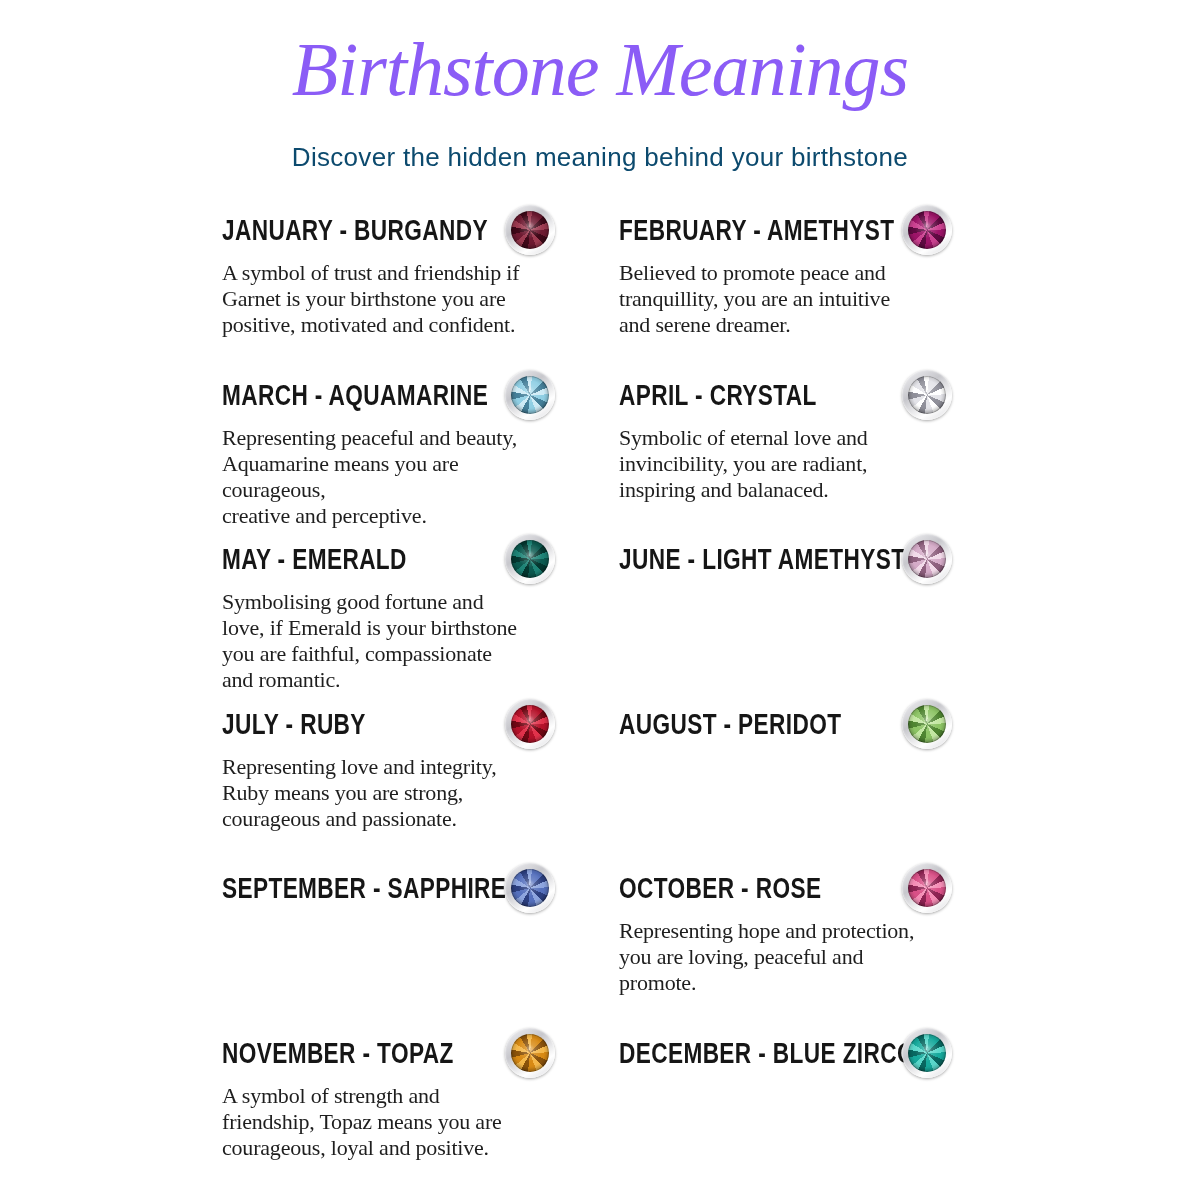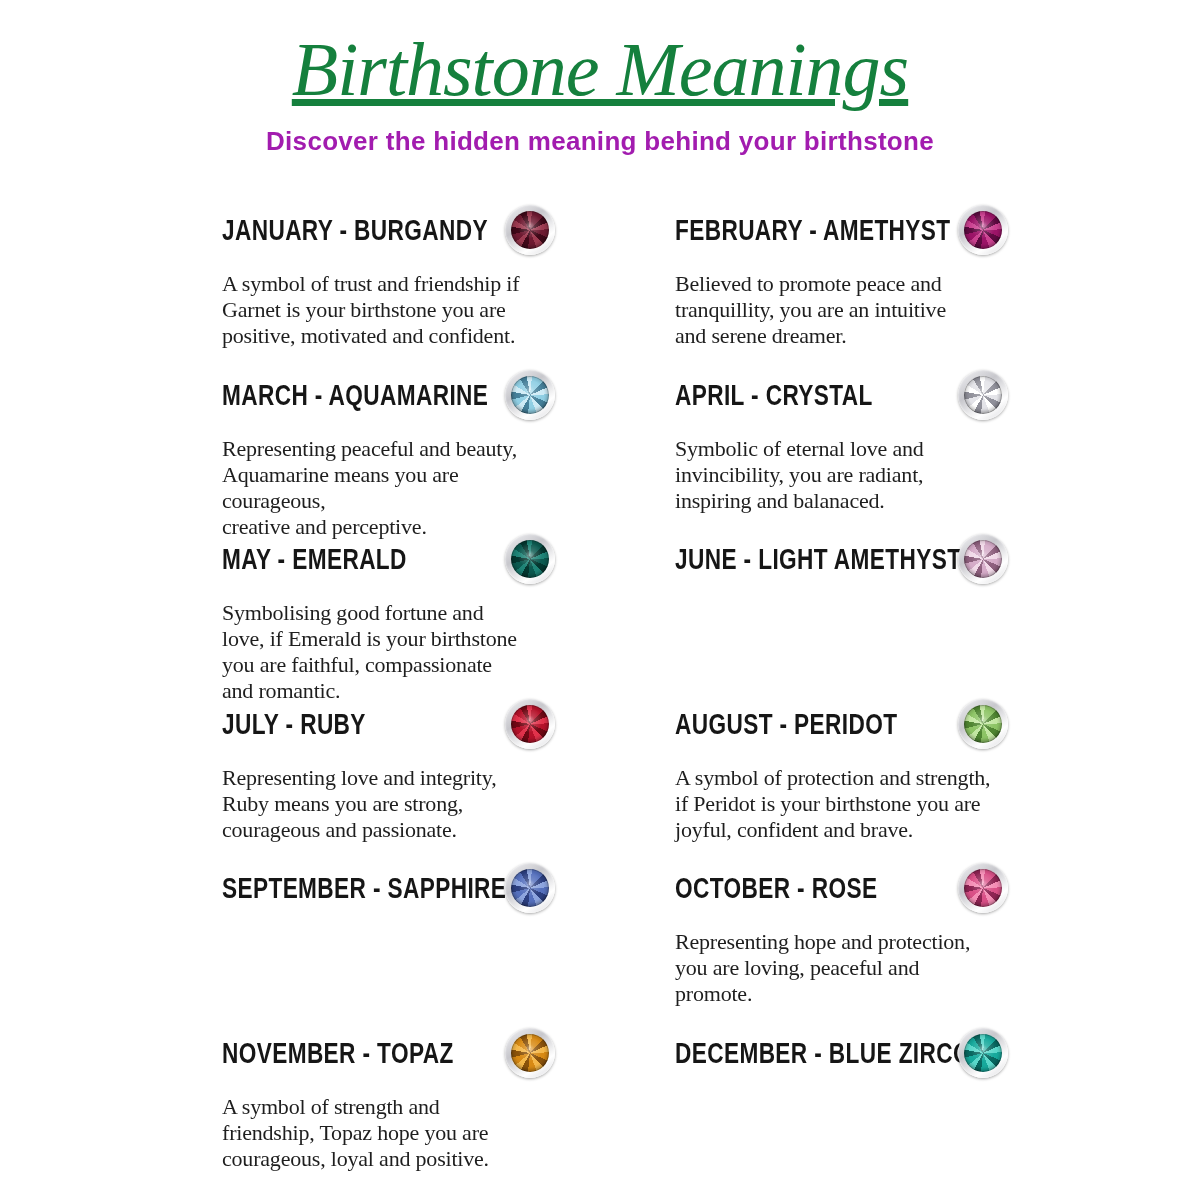--- a/index.html
+++ b/index.html
@@ -3,49 +3,49 @@
 <meta charset="utf-8">
 <style>
   html,body{margin:0;padding:0;}
   body{
     width:1200px;height:1200px;position:relative;background:#ffffff;
     font-family:"Liberation Sans",sans-serif;overflow:hidden;
   }
   .header{width:1200px;text-align:center;padding-top:30px;}
   .main-title{
     font-family:"Liberation Serif",serif;font-style:italic;font-weight:500;
-    font-size:76px;line-height:1.05;color:#15803d;margin:0;letter-spacing:-1px;text-decoration:underline;
+    font-size:76px;line-height:1.05;color:#8b5cf6;margin:0;letter-spacing:-1px;
   }
   .subtitle{
-    font-size:26px;font-weight:700;color:#a21caf;margin-top:16px;letter-spacing:.3px;
+    font-size:26px;font-weight:400;color:#0c4a6e;margin-top:32px;letter-spacing:.3px;
   }
   .grid{
     position:absolute;left:222px;top:204px;width:782px;
-    display:grid;grid-template-columns:333px 333px;column-gap:120px;
+    display:grid;grid-template-columns:333px 333px;column-gap:64px;
     grid-auto-rows:164.5px;
   }
   .cell{position:relative;}
   .cell-head{position:relative;height:52px;}
   .cell-title{
     position:absolute;left:0;top:50%;transform:translateY(-50%) scaleX(.78);
     transform-origin:0 50%;margin:0;white-space:nowrap;
     font-size:29px;font-weight:700;letter-spacing:.5px;color:#161616;
   }
   .gem{
     position:absolute;right:0;top:1px;width:50px;height:50px;border-radius:50%;
     background:linear-gradient(145deg,#f4f4f6 0%,#c7c7cc 38%,#ffffff 72%,#d6d6da 100%);
     box-shadow:0 1px 3px rgba(0,0,0,.35), inset 0 0 2px rgba(255,255,255,.9);
     display:flex;align-items:center;justify-content:center;
   }
   .stone{
     width:38px;height:38px;border-radius:50%;
     box-shadow:inset 0 0 0 1px rgba(0,0,0,.22), inset 0 -2px 4px rgba(0,0,0,.25);
   }
   .cell-desc{
-    margin:15px 0 0 0;width:345px;
+    margin:4px 0 0 0;width:345px;
     font-family:"Liberation Serif",serif;font-size:22px;line-height:26px;
     color:#1e1e1e;white-space:pre-line;letter-spacing:-0.2px;
   }
 </style>
 </head>
 <body>
 
 <div class="header">
   <h1 class="main-title">Birthstone Meanings</h1>
   <div class="subtitle">Discover the hidden meaning behind your birthstone</div>
@@ -134,23 +134,20 @@
 courageous and passionate.</p>
   </div>
 
   <div class="cell">
     <div class="cell-head">
       <h3 class="cell-title">AUGUST - PERIDOT</h3>
       <div class="gem">
         <div class="stone" style="background: radial-gradient(circle at 50% 40%, rgba(255, 255, 255, 0.55) 0%, rgba(255, 255, 255, 0.18) 16%, rgba(255, 255, 255, 0) 42%), radial-gradient(circle, rgba(0, 0, 0, 0) 52%, rgba(0, 0, 0, 0.28) 94%), conic-gradient(from 18deg, rgb(141, 196, 101) 0deg, rgb(141, 196, 101) 26deg, rgb(79, 133, 49) 26deg, rgb(79, 133, 49) 48deg, rgb(195, 231, 162) 48deg, rgb(195, 231, 162) 70deg, rgb(141, 196, 101) 70deg, rgb(141, 196, 101) 95deg, rgb(79, 133, 49) 95deg, rgb(79, 133, 49) 118deg, rgb(195, 231, 162) 118deg, rgb(195, 231, 162) 142deg, rgb(141, 196, 101) 142deg, rgb(141, 196, 101) 168deg, rgb(79, 133, 49) 168deg, rgb(79, 133, 49) 190deg, rgb(195, 231, 162) 190deg, rgb(195, 231, 162) 212deg, rgb(141, 196, 101) 212deg, rgb(141, 196, 101) 238deg, rgb(79, 133, 49) 238deg, rgb(79, 133, 49) 262deg, rgb(195, 231, 162) 262deg, rgb(195, 231, 162) 285deg, rgb(141, 196, 101) 285deg, rgb(141, 196, 101) 310deg, rgb(79, 133, 49) 310deg, rgb(79, 133, 49) 332deg, rgb(195, 231, 162) 332deg, rgb(195, 231, 162) 348deg, rgb(141, 196, 101) 348deg, rgb(141, 196, 101) 360deg);"></div>
       </div>
     </div>
-    <p class="cell-desc">A symbol of protection and strength,
-if Peridot is your birthstone you are
-joyful, confident and brave.</p>
   </div>
 
   <div class="cell">
     <div class="cell-head">
       <h3 class="cell-title">SEPTEMBER - SAPPHIRE</h3>
       <div class="gem">
         <div class="stone" style="background: radial-gradient(circle at 50% 40%, rgba(255, 255, 255, 0.55) 0%, rgba(255, 255, 255, 0.18) 16%, rgba(255, 255, 255, 0) 42%), radial-gradient(circle, rgba(0, 0, 0, 0) 52%, rgba(0, 0, 0, 0.28) 94%), conic-gradient(from 18deg, rgb(85, 112, 189) 0deg, rgb(85, 112, 189) 26deg, rgb(44, 63, 128) 26deg, rgb(44, 63, 128) 48deg, rgb(140, 164, 222) 48deg, rgb(140, 164, 222) 70deg, rgb(85, 112, 189) 70deg, rgb(85, 112, 189) 95deg, rgb(44, 63, 128) 95deg, rgb(44, 63, 128) 118deg, rgb(140, 164, 222) 118deg, rgb(140, 164, 222) 142deg, rgb(85, 112, 189) 142deg, rgb(85, 112, 189) 168deg, rgb(44, 63, 128) 168deg, rgb(44, 63, 128) 190deg, rgb(140, 164, 222) 190deg, rgb(140, 164, 222) 212deg, rgb(85, 112, 189) 212deg, rgb(85, 112, 189) 238deg, rgb(44, 63, 128) 238deg, rgb(44, 63, 128) 262deg, rgb(140, 164, 222) 262deg, rgb(140, 164, 222) 285deg, rgb(85, 112, 189) 285deg, rgb(85, 112, 189) 310deg, rgb(44, 63, 128) 310deg, rgb(44, 63, 128) 332deg, rgb(140, 164, 222) 332deg, rgb(140, 164, 222) 348deg, rgb(85, 112, 189) 348deg, rgb(85, 112, 189) 360deg);"></div>
       </div>
     </div>
   </div>
@@ -168,21 +165,21 @@
   </div>
 
   <div class="cell">
     <div class="cell-head">
       <h3 class="cell-title">NOVEMBER - TOPAZ</h3>
       <div class="gem">
         <div class="stone" style="background: radial-gradient(circle at 50% 40%, rgba(255, 255, 255, 0.55) 0%, rgba(255, 255, 255, 0.18) 16%, rgba(255, 255, 255, 0) 42%), radial-gradient(circle, rgba(0, 0, 0, 0) 52%, rgba(0, 0, 0, 0.28) 94%), conic-gradient(from 18deg, rgb(216, 138, 20) 0deg, rgb(216, 138, 20) 26deg, rgb(138, 82, 10) 26deg, rgb(138, 82, 10) 48deg, rgb(244, 183, 73) 48deg, rgb(244, 183, 73) 70deg, rgb(216, 138, 20) 70deg, rgb(216, 138, 20) 95deg, rgb(138, 82, 10) 95deg, rgb(138, 82, 10) 118deg, rgb(244, 183, 73) 118deg, rgb(244, 183, 73) 142deg, rgb(216, 138, 20) 142deg, rgb(216, 138, 20) 168deg, rgb(138, 82, 10) 168deg, rgb(138, 82, 10) 190deg, rgb(244, 183, 73) 190deg, rgb(244, 183, 73) 212deg, rgb(216, 138, 20) 212deg, rgb(216, 138, 20) 238deg, rgb(138, 82, 10) 238deg, rgb(138, 82, 10) 262deg, rgb(244, 183, 73) 262deg, rgb(244, 183, 73) 285deg, rgb(216, 138, 20) 285deg, rgb(216, 138, 20) 310deg, rgb(138, 82, 10) 310deg, rgb(138, 82, 10) 332deg, rgb(244, 183, 73) 332deg, rgb(244, 183, 73) 348deg, rgb(216, 138, 20) 348deg, rgb(216, 138, 20) 360deg);"></div>
       </div>
     </div>
     <p class="cell-desc">A symbol of strength and
-friendship, Topaz hope you are
+friendship, Topaz means you are
 courageous, loyal and positive.</p>
   </div>
 
   <div class="cell">
     <div class="cell-head">
       <h3 class="cell-title">DECEMBER - BLUE ZIRCON</h3>
       <div class="gem">
         <div class="stone" style="background: radial-gradient(circle at 50% 40%, rgba(255, 255, 255, 0.55) 0%, rgba(255, 255, 255, 0.18) 16%, rgba(255, 255, 255, 0) 42%), radial-gradient(circle, rgba(0, 0, 0, 0) 52%, rgba(0, 0, 0, 0.28) 94%), conic-gradient(from 18deg, rgb(23, 169, 156) 0deg, rgb(23, 169, 156) 26deg, rgb(8, 103, 96) 26deg, rgb(8, 103, 96) 48deg, rgb(90, 215, 202) 48deg, rgb(90, 215, 202) 70deg, rgb(23, 169, 156) 70deg, rgb(23, 169, 156) 95deg, rgb(8, 103, 96) 95deg, rgb(8, 103, 96) 118deg, rgb(90, 215, 202) 118deg, rgb(90, 215, 202) 142deg, rgb(23, 169, 156) 142deg, rgb(23, 169, 156) 168deg, rgb(8, 103, 96) 168deg, rgb(8, 103, 96) 190deg, rgb(90, 215, 202) 190deg, rgb(90, 215, 202) 212deg, rgb(23, 169, 156) 212deg, rgb(23, 169, 156) 238deg, rgb(8, 103, 96) 238deg, rgb(8, 103, 96) 262deg, rgb(90, 215, 202) 262deg, rgb(90, 215, 202) 285deg, rgb(23, 169, 156) 285deg, rgb(23, 169, 156) 310deg, rgb(8, 103, 96) 310deg, rgb(8, 103, 96) 332deg, rgb(90, 215, 202) 332deg, rgb(90, 215, 202) 348deg, rgb(23, 169, 156) 348deg, rgb(23, 169, 156) 360deg);"></div>
       </div>
     </div>

